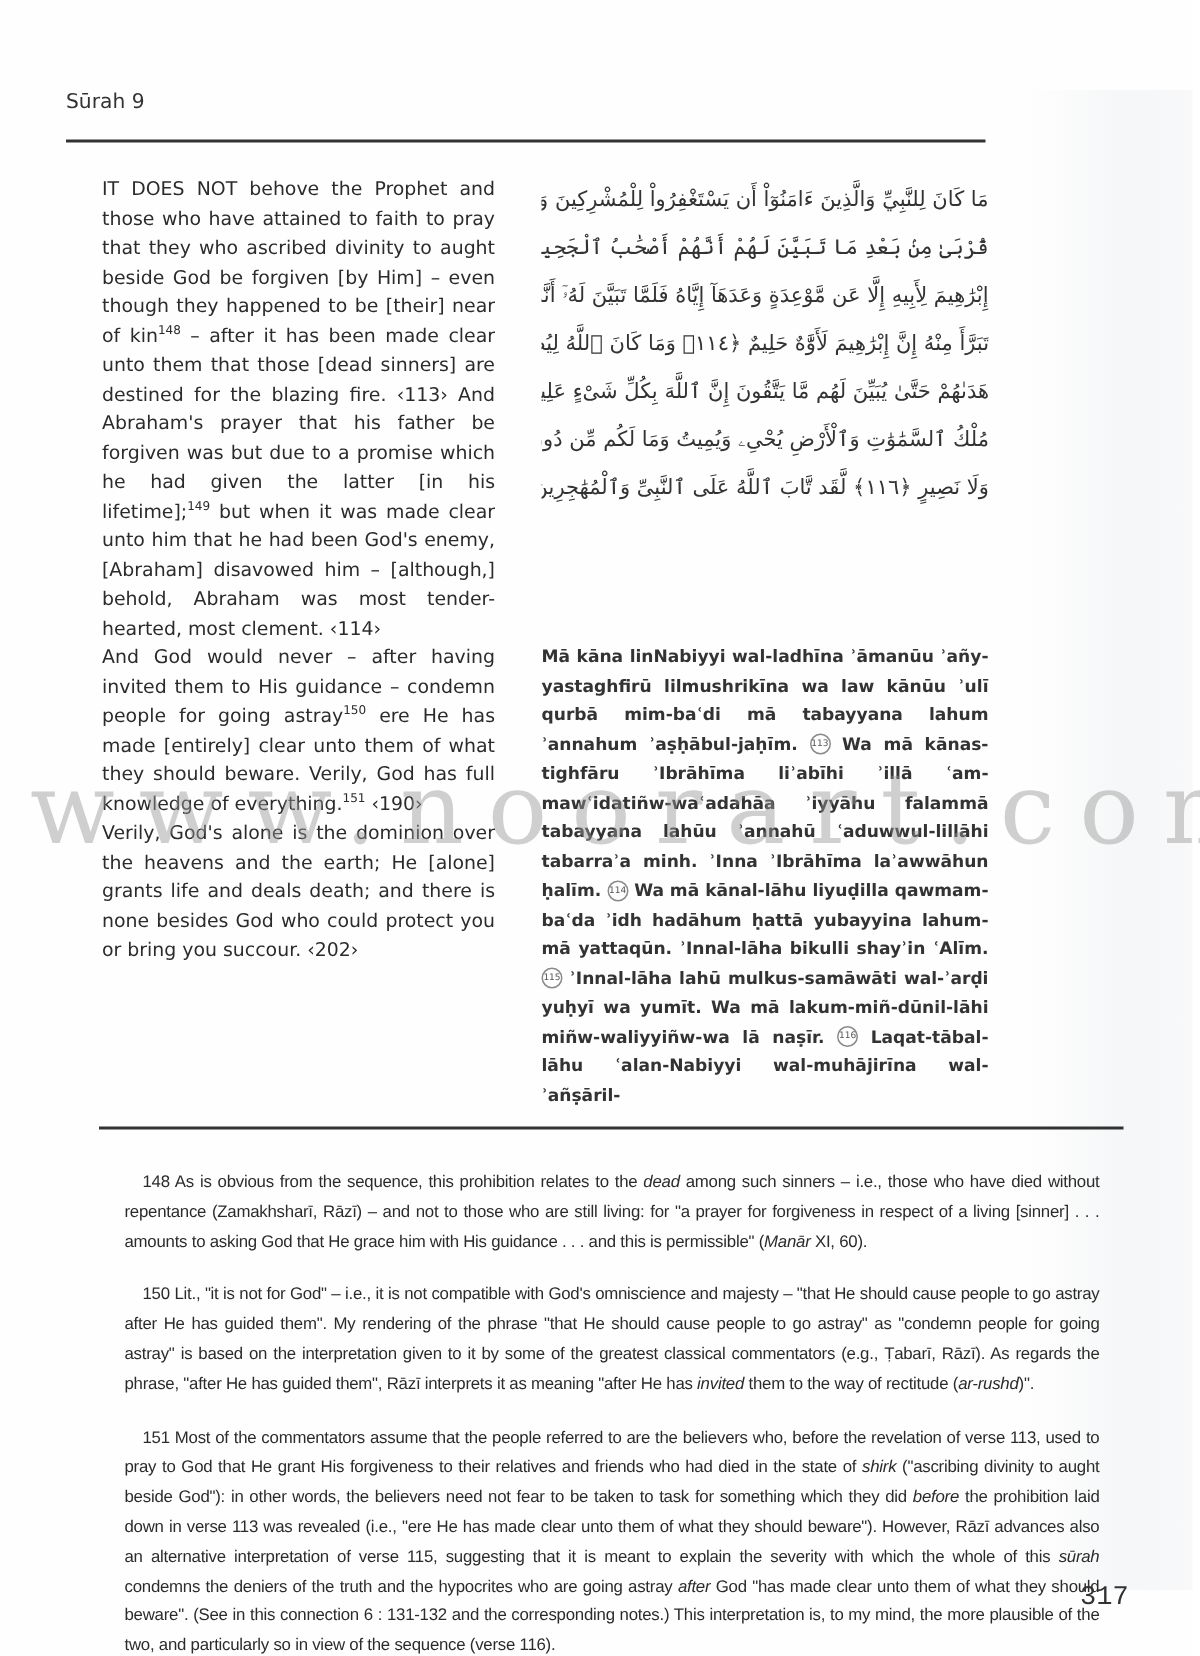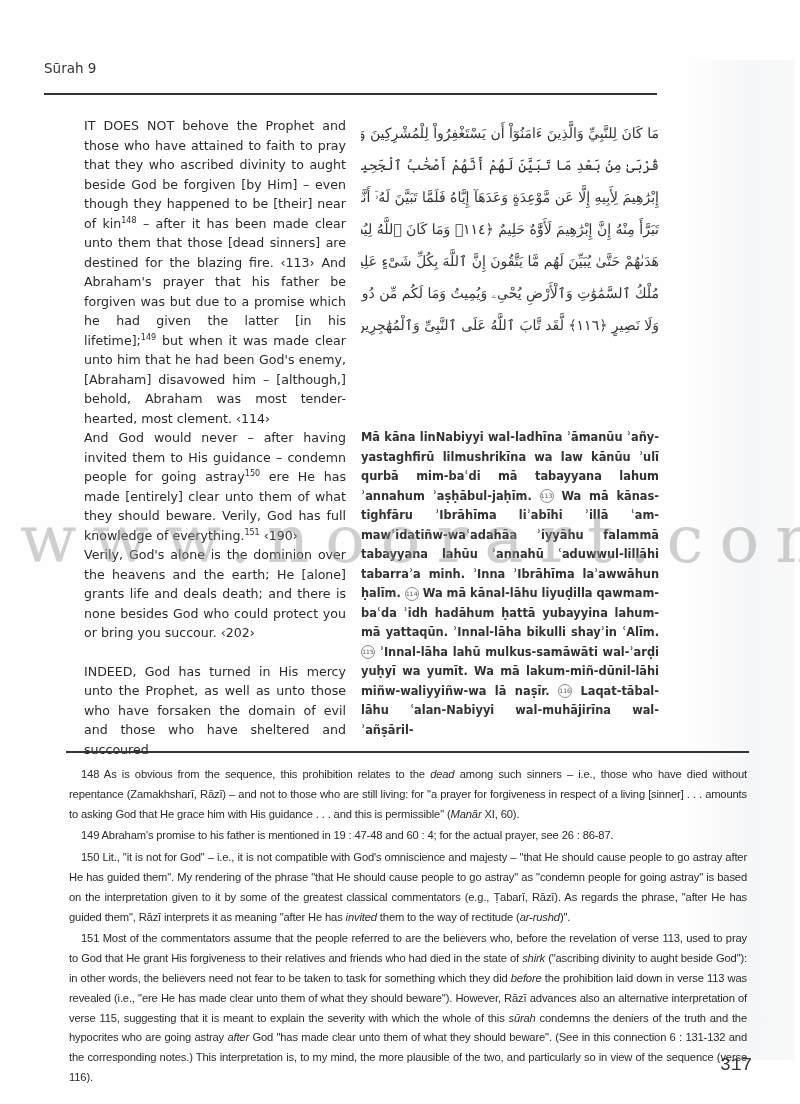--- a/index.html
+++ b/index.html
@@ -13,21 +13,21 @@
     background: linear-gradient(90deg, rgba(255,255,255,0) 0%, rgba(238,240,242,0.55) 60%, rgba(240,241,243,0.4) 100%);
   }
   .running-head {
     position: absolute; left: 44px; top: 60px; width: 393px; font-family: "DejaVu Sans", sans-serif;
     font-size: 13.5px; color: #333; display: flex; justify-content: space-between;
   }
   .running-head .left { position: absolute; left: 0; top: 0; }
   .col-left {
     position: absolute; left: 68px; top: 116px; width: 262px;
     font-family: "DejaVu Sans", sans-serif; font-size: 12.6px; line-height: 19.5px;
-    color: #2b2b2b; text-align: justify; margin-left: 16px;
+    color: #2b2b2b; text-align: justify;
   }
   .col-left p { margin: 0; }
   .col-left p.gap { margin-top: 19px; }
   .col-left sup { font-size: 8px; line-height: 0; }
   .arabic {
     position: absolute; left: 361px; top: 117px; width: 298px; direction: rtl;
     font-family: "DejaVu Serif", serif; font-size: 14px; line-height: 32px; color: #333;
     text-align: justify;
   }
   .arabic .line { display: block; white-space: nowrap; overflow: hidden; text-align: justify; text-align-last: justify; }
@@ -39,21 +39,21 @@
   .translit .marker {
     display: inline-block; width: 12px; height: 12px; border: 1px solid #8a8a8a; border-radius: 50%;
     font-size: 6px; line-height: 12px; text-align: center; font-weight: normal; color: #555; vertical-align: middle;
   }
   .foot-rule { position: absolute; left: 66px; top: 751px; width: 683px; height: 2px; background: #333; }
   .footnotes {
     position: absolute; left: 67px; top: 763px; width: 682px;
     font-family: "Liberation Sans", sans-serif; font-size: 11.2px; line-height: 19.8px; color: #2b2b2b;
     text-align: justify; letter-spacing: -0.15px;
   }
-  .footnotes p { margin: 2px; text-indent: 12px; }
+  .footnotes p { margin: 16px; text-indent: 12px; }
   .page-number {
     position: absolute; left: 720px; top: 1055px; font-family: Liberation Mono, monospace; font-size: 18px; color: #333;
   }
   .watermark {
     position: absolute; left: 0; top: 505px; width: 800px; height: 70px; pointer-events: none;
     font-family: "DejaVu Serif", serif; font-size: 66px; line-height: 70px; letter-spacing: 16px;
     color: rgba(150,150,150,0.45); white-space: nowrap; text-align: left; padding-left: 20px;
   }
 </style>
 </head>
@@ -68,42 +68,40 @@
   <div style="position:absolute;left:44px;top:93px;width:613px;height:2px;background:#333;"></div>
 
   <div class="col-left">
     <p>
       <span>IT DOES NOT behove the Prophet and those who have attained to faith to pray that they who ascribed divinity to aught beside God be forgiven [by Him] – even though they happened to be [their] near of kin</span><sup>148</sup><span> – after it has been made clear unto them that those [dead sinners] are destined for the blazing fire. ‹113› And Abraham's prayer that his father be forgiven was but due to a promise which he had given the latter [in his lifetime];</span><sup>149</sup><span> but when it was made clear unto him that he had been God's enemy, [Abraham] disavowed him – [although,] behold, Abraham was most tender-hearted, most clement. ‹114›</span>
     </p>
     <p>
       <span>And God would never – after having invited them to His guidance – condemn people for going astray</span><sup>150</sup><span> ere He has made [entirely] clear unto them of what they should beware. Verily, God has full knowledge of everything.</span><sup>151</sup><span> ‹190›</span>
     </p>
     <p>Verily, God's alone is the dominion over the heavens and the earth; He [alone] grants life and deals death; and there is none besides God who could protect you or bring you succour. ‹202›</p>
-    <p class="gap">INDEED, God has turned in His mercy unto the Prophet, as well as unto those who have forsaken the domain of evil and those who have sheltered and succoured</p>
   </div>
 
   <div class="arabic">
     <span class="line">مَا كَانَ لِلنَّبِيِّ وَالَّذِينَ ءَامَنُوٓاْ أَن يَسْتَغْفِرُواْ لِلْمُشْرِكِينَ وَلَوْ كَانُوٓاْ أُوْلِي</span>
     <span class="line">قُرْبَىٰ مِنۢ بَعْدِ مَا تَبَيَّنَ لَهُمْ أَنَّهُمْ أَصْحَٰبُ ٱلْجَحِيمِ ﴿١١٣﴾ وَمَا كَانَ ٱسْتِغْفَارُ</span>
     <span class="line">إِبْرَٰهِيمَ لِأَبِيهِ إِلَّا عَن مَّوْعِدَةٍ وَعَدَهَآ إِيَّاهُ فَلَمَّا تَبَيَّنَ لَهُۥٓ أَنَّهُۥ عَدُوٌّ لِّلَّهِ</span>
     <span class="line">تَبَرَّأَ مِنْهُ إِنَّ إِبْرَٰهِيمَ لَأَوَّٰهٌ حَلِيمٌ ﴿١١٤﴾ وَمَا كَانَ ٱللَّهُ لِيُضِلَّ قَوْمًۢا بَعْدَ إِذْ</span>
     <span class="line">هَدَىٰهُمْ حَتَّىٰ يُبَيِّنَ لَهُم مَّا يَتَّقُونَ إِنَّ ٱللَّهَ بِكُلِّ شَىْءٍ عَلِيمٌ ﴿١١٥﴾ إِنَّ ٱللَّهَ لَهُۥ</span>
     <span class="line">مُلْكُ ٱلسَّمَٰوَٰتِ وَٱلْأَرْضِ يُحْىِۦ وَيُمِيتُ وَمَا لَكُم مِّن دُونِ ٱللَّهِ مِن وَلِىٍّ</span>
     <span class="line" style="text-align-last:right;">وَلَا نَصِيرٍ ﴿١١٦﴾ لَّقَد تَّابَ ٱللَّهُ عَلَى ٱلنَّبِىِّ وَٱلْمُهَٰجِرِينَ وَٱلْأَنصَارِ</span>
   </div>
 
   <div class="translit">
     <span>Mā kāna linNabiyyi wal-ladhīna ʾāmanūu ʾañy-yastaghfirū lilmushrikīna wa law kānūu ʾulī qurbā mim-baʿdi mā tabayyana lahum ʾannahum ʾaṣḥābul-jaḥīm. </span><span class="marker">113</span><span> Wa mā kānas-tighfāru ʾIbrāhīma liʾabīhi ʾillā ʿam-mawʿidatiñw-waʿadahāa ʾiyyāhu falammā tabayyana lahūu ʾannahū ʿaduwwul-lillāhi tabarraʾa minh. ʾInna ʾIbrāhīma laʾawwāhun ḥalīm. </span><span class="marker">114</span><span> Wa mā kānal-lāhu liyuḍilla qawmam-baʿda ʾidh hadāhum ḥattā yubayyina lahum-mā yattaqūn. ʾInnal-lāha bikulli shayʾin ʿAlīm. </span><span class="marker">115</span><span> ʾInnal-lāha lahū mulkus-samāwāti wal-ʾarḍi yuḥyī wa yumīt. Wa mā lakum-miñ-dūnil-lāhi miñw-waliyyiñw-wa lā naṣīr. </span><span class="marker">116</span><span> Laqat-tābal-lāhu ʿalan-Nabiyyi wal-muhājirīna wal-ʾañṣāril-</span>
   </div>
 
   <div class="foot-rule"></div>
 
   <div class="footnotes" id="footnotes">
       <p><span>148 </span><span>As is obvious from the sequence, this prohibition relates to the </span><i>dead</i><span> among such sinners – i.e., those who have died without repentance (Zamakhsharī, Rāzī) – and not to those who are still living: for "a prayer for forgiveness in respect of a living [sinner] . . . amounts to asking God that He grace him with His guidance . . . and this is permissible" (</span><i>Manār</i><span> XI, 60).</span></p>
-      <p><span>149 </span><span>Abraham's promise to his father is mentioned in 19 : 47-48 and 60 : 4; for the actual prayer, see 26 : 86-87.</span></p>
       <p><span>150 </span><span>Lit., "it is not for God" – i.e., it is not compatible with God's omniscience and majesty – "that He should cause people to go astray after He has guided them". My rendering of the phrase "that He should cause people to go astray" as "condemn people for going astray" is based on the interpretation given to it by some of the greatest classical commentators (e.g., Ṭabarī, Rāzī). As regards the phrase, "after He has guided them", Rāzī interprets it as meaning "after He has </span><i>invited</i><span> them to the way of rectitude (</span><i>ar-rushd</i><span>)".</span></p>
       <p><span>151 </span><span>Most of the commentators assume that the people referred to are the believers who, before the revelation of verse 113, used to pray to God that He grant His forgiveness to their relatives and friends who had died in the state of </span><i>shirk</i><span> ("ascribing divinity to aught beside God"): in other words, the believers need not fear to be taken to task for something which they did </span><i>before</i><span> the prohibition laid down in verse 113 was revealed (i.e., "ere He has made clear unto them of what they should beware"). However, Rāzī advances also an alternative interpretation of verse 115, suggesting that it is meant to explain the severity with which the whole of this </span><i>sūrah</i><span> condemns the deniers of the truth and the hypocrites who are going astray </span><i>after</i><span> God "has made clear unto them of what they should beware". (See in this connection 6 : 131-132 and the corresponding notes.) This interpretation is, to my mind, the more plausible of the two, and particularly so in view of the sequence (verse 116).</span></p>
     </div>
 
   <div class="page-number">317</div>
 
   <div class="watermark">www.noorart.com</div>
 </div>
 
 </body></html>

